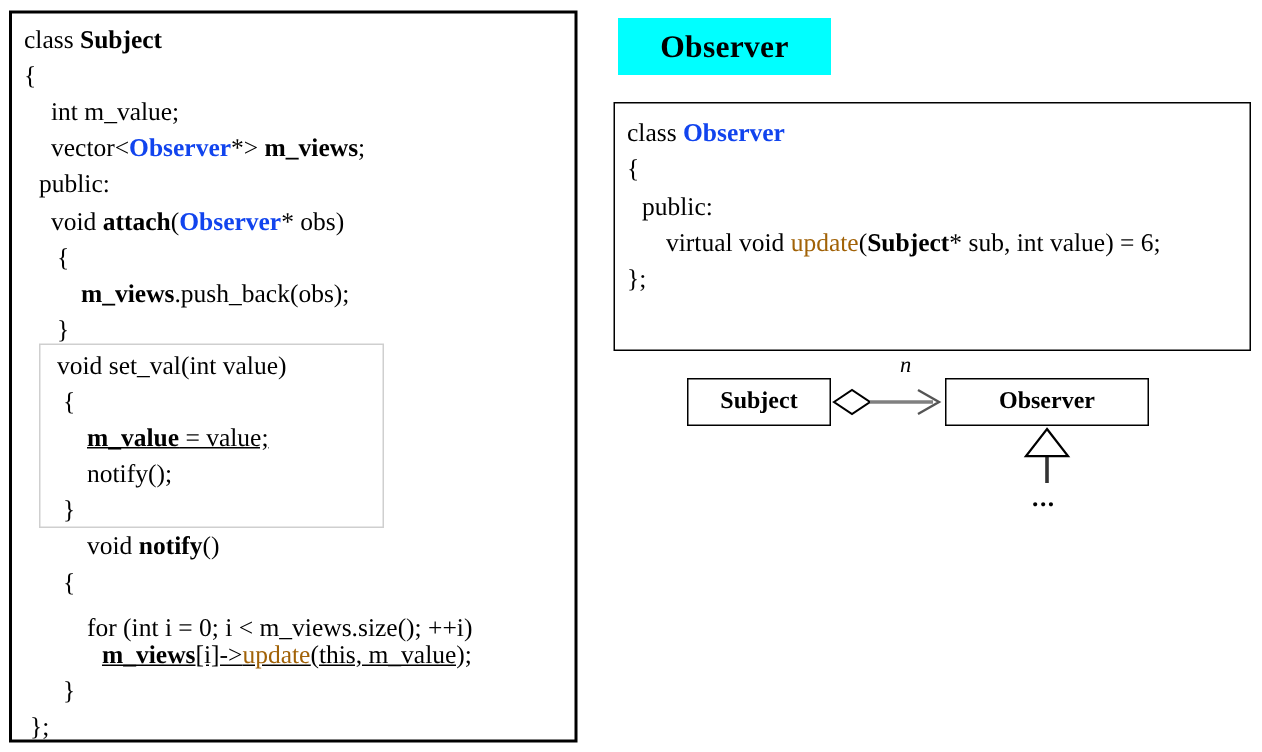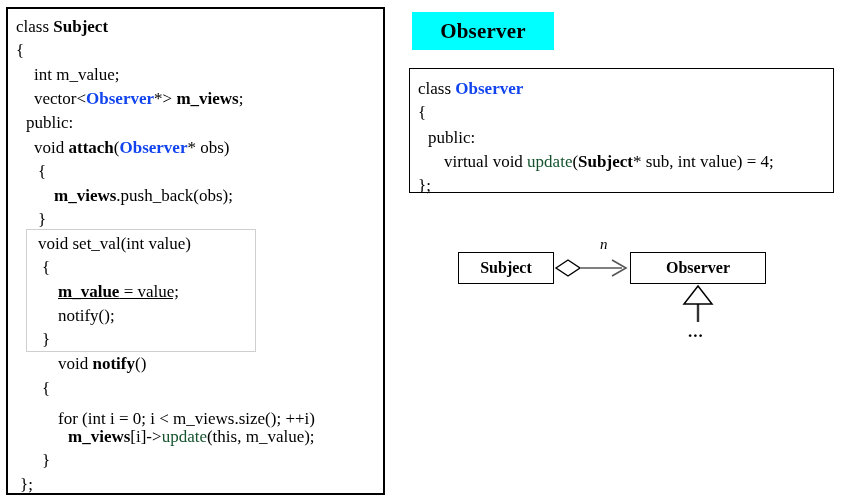--- a/index.html
+++ b/index.html
@@ -25,21 +25,21 @@
   .code-line {
     position: absolute;
     white-space: pre;
     font-size: 17px;
     line-height: 24px;
     color: #000000;
     letter-spacing: 0px;
   }
   .kw-blue   { color: #1144ee; font-weight: bold; }
   .kw-green  { color: #000000; font-weight: bold; }
-  .kw-orange { color: #14532d; }
+  .kw-orange { color: #a16207; }
   .kw-bold   { font-weight: bold; }
 
   
   #subject-code-box {
     left: 6px;
     top: 7px;
     width: 379px;
     height: 488px;
   }
   #setval-highlight-box {
@@ -69,21 +69,21 @@
     font-size: 21px;
     font-weight: bold;
     color: #000000;
     letter-spacing: 0.2px;
   }
 
   #observer-code-box {
     left: 409px;
     top: 68px;
     width: 425px;
-    height: 125px;
+    height: 166px;
     border-width: 1.5px;
   }
 
   
   #uml-diagram {
     position: absolute;
     left: 440px;
     top: 240px;
     width: 380px;
     height: 115px;
@@ -155,36 +155,36 @@
       <div class="code-line" style="left: 46px; top: 174.7px;"><span class="kw-green">m_views</span><span>.push_back(obs);</span></div>
       <div class="code-line" style="left: 30px; top: 198.8px;"><span>}</span></div>
       <div class="code-line" style="left: 30px; top: 222.9px;"><span>void set_val(int value)</span></div>
       <div class="code-line" style="left: 34px; top: 247px;"><span>{</span></div>
       <div class="code-line" style="left: 50px; top: 271.1px; text-decoration: underline;"><span class="kw-green">m_value</span><span> = value;</span></div>
       <div class="code-line" style="left: 50px; top: 295.2px;"><span>notify();</span></div>
       <div class="code-line" style="left: 34px; top: 319.3px;"><span>}</span></div>
       <div class="code-line" style="left: 30px; top: 343.4px; margin-left: 20px;"><span>void </span><span class="kw-bold">notify</span><span>()</span></div>
       <div class="code-line" style="left: 34px; top: 367.5px;"><span>{</span></div>
       <div class="code-line" style="left: 50px; top: 398px;"><span>for (int i = 0; i &lt; m_views.size(); ++i)</span></div>
-      <div class="code-line" style="left: 60px; top: 415.7px;"><span class="kw-green">m_views</span><span>[i]-&gt;</span><span class="kw-orange">update</span><span>(this, m_value);</span></div>
+      <div class="code-line" style="left: 60px; top: 415.7px; text-decoration: underline;"><span class="kw-green">m_views</span><span>[i]-&gt;</span><span class="kw-orange">update</span><span>(this, m_value);</span></div>
       <div class="code-line" style="left: 34px; top: 439.8px;"><span>}</span></div>
       <div class="code-line" style="left: 12px; top: 463.9px;"><span>};</span></div>
     </div>
 </div>
 
 <div id="observer-title">
   <span id="observer-title-text">Observer</span>
 </div>
 
 <div class="code-box" id="observer-code-box">
   <div id="observer-lines">
       <div class="code-line" style="left: 8px; top: 8px;"><span>class </span><span class="kw-blue">Observer</span></div>
       <div class="code-line" style="left: 8px; top: 32.3px;"><span>{</span></div>
       <div class="code-line" style="left: 18px; top: 56.6px;"><span>public:</span></div>
-      <div class="code-line" style="left: 34px; top: 80.9px;"><span>virtual void </span><span class="kw-orange">update</span><span>(</span><span class="kw-bold">Subject</span><span>* sub, int value) = 4;</span></div>
+      <div class="code-line" style="left: 34px; top: 80.9px;"><span>virtual void </span><span class="kw-orange">update</span><span>(</span><span class="kw-bold">Subject</span><span>* sub, int value) = 6;</span></div>
       <div class="code-line" style="left: 8px; top: 105.2px;"><span>};</span></div>
     </div>
 </div>
 
 <div id="uml-diagram">
 
   <svg id="uml-svg" viewBox="0 0 380 115" xmlns="http://www.w3.org/2000/svg">
 
     <polygon points="116,28 128,20 140,28 128,36" fill="#ffffff" stroke="#000000" stroke-width="1.4"></polygon>
 

